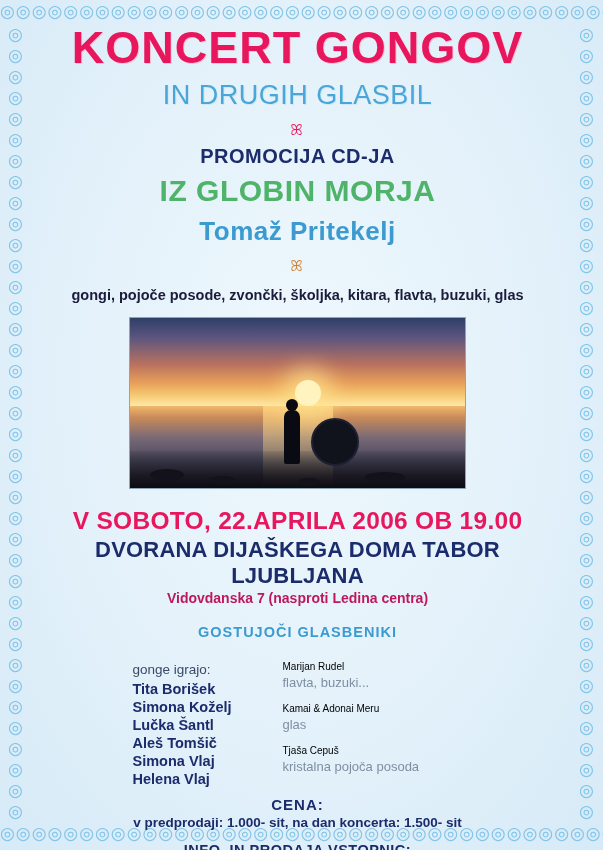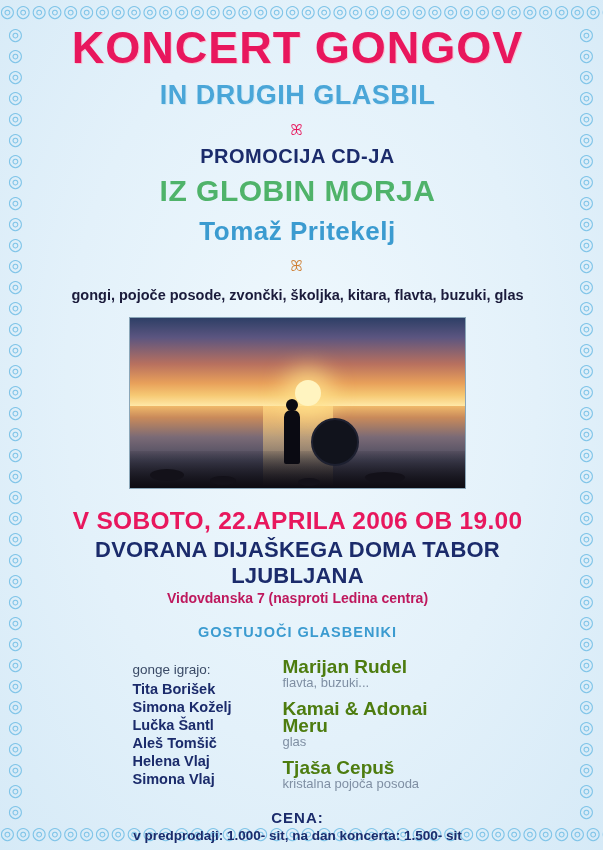--- a/index.html
+++ b/index.html
@@ -67,21 +67,21 @@
     font-size: 45px;
     font-weight: bold;
     color: #e8175d;
     letter-spacing: 1px;
     font-family: "Liberation Sans", sans-serif;
     text-shadow: 1px 1px 0 #f7c6d6;
   }
   .title-sub {
     margin-top: 6px;
     font-size: 27px;
-    font-weight: bold;
+    font-weight: normal;
     color: #4aa6d8;
     letter-spacing: 0.5px;
     text-shadow: 1px 1px 0 #cfe9f6;
     text-align: center;
   }
   .snowflake {
     color: #e8175d;
     font-size: 15px;
     margin: 10px 0 6px 0;
     letter-spacing: 2px;
@@ -235,23 +235,23 @@
     color: #1b2b6b;
     line-height: 18px;
   }
   .guests-right {
     width: 180px;
     text-align: left;
     padding-top: 12px;
   }
   .gr-block { margin-bottom: 10px; }
   .gr-block .gname {
-    font-size: 19px;
-    font-weight: bold;
-    color: #4d7c0f;
+    font-size: 10px;
+    font-weight: normal;
+    color: #000000;
     line-height: 17px;
   }
   .gr-block .grole {
     font-size: 13px;
     color: #7f8fa3;
     line-height: 15px;
   }
   .price-title {
     margin-top: 8px;
     font-size: 15px;
@@ -327,22 +327,22 @@
 
     <div class="guests-title">GOSTUJOČI GLASBENIKI</div>
 
     <div class="guests">
       <div class="guests-left">
         <div class="lead">gonge igrajo:</div>
         <div class="name">Tita Borišek</div>
         <div class="name">Simona Koželj</div>
         <div class="name">Lučka Šantl</div>
         <div class="name">Aleš Tomšič</div>
+        <div class="name">Simona Vlaj</div>
         <div class="name">Helena Vlaj</div>
-        <div class="name">Simona Vlaj</div>
       </div>
       <div class="guests-right">
         <div class="gr-block">
           <div class="gname">Marijan Rudel</div>
           <div class="grole">flavta, buzuki...</div>
         </div>
         <div class="gr-block">
           <div class="gname">Kamai &amp; Adonai Meru</div>
           <div class="grole">glas</div>
         </div>

